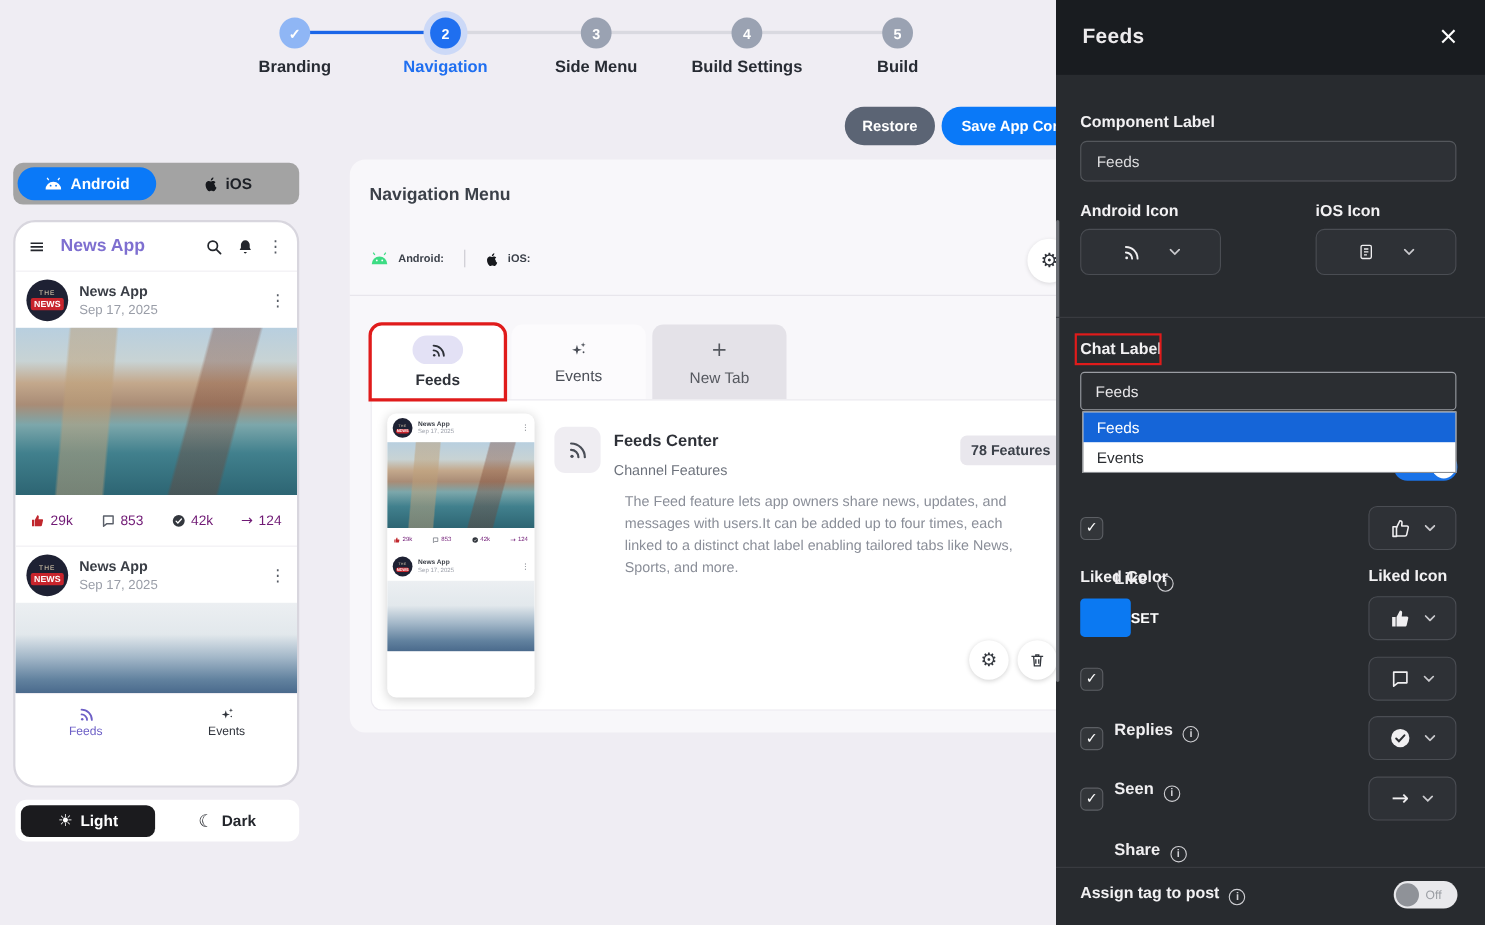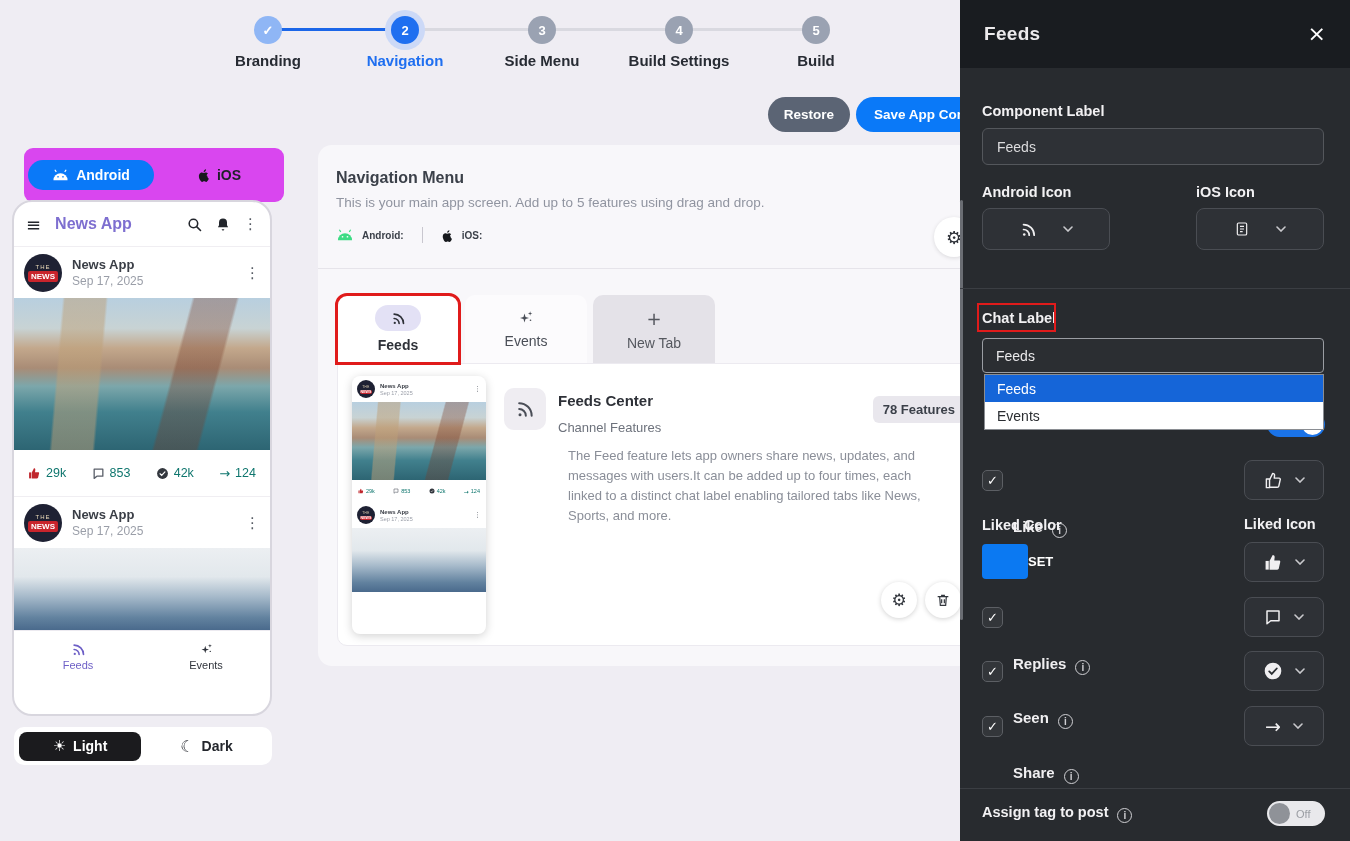--- a/index.html
+++ b/index.html
@@ -18,42 +18,42 @@
   .step .lbl { font-size:15px; font-weight:bold; color:#272b33; }
   .step .lbl.active { color:#1f6ff0; }
   .conn { position:absolute; top:18px; height:3px; background:#d9d9e0; z-index:1; }
   .conn.blue { background:#1b66e8; }
 
   
   .btn-restore { top:97px; left:768px; width:82px; height:35px; background:#5b6474; color:#fff; font-weight:bold; font-size:13.5px; border:none; border-radius:18px; cursor:pointer; z-index:2; }
   .btn-save { top:97px; left:856px; width:130px; height:35px; background:#0a79f8; color:#fff; font-weight:bold; font-size:13.5px; border:none; border-radius:18px; cursor:pointer; z-index:2; text-align:left; padding-left:18px; }
 
   
-  .platform-toggle { top:148px; left:24px; width:260px; height:54px; background:#d946ef; border-radius:9px; display:flex; align-items:center; z-index:2; }
+  .platform-toggle { top:148px; left:12px; width:260px; height:38px; background:#a3a3a3; border-radius:9px; display:flex; align-items:center; z-index:2; }
   .pt-android { margin-left:4px; width:126px; height:30px; background:#0a79f8; border-radius:16px; color:#fff; font-weight:bold; font-size:14px; display:flex; align-items:center; justify-content:center; gap:7px; cursor:pointer; }
   .pt-ios { flex:1; display:flex; align-items:center; justify-content:center; gap:6px; color:#1d2026; font-weight:bold; font-size:14px; cursor:pointer; }
 
   .phone { top:200px; left:12px; width:260px; height:516px; background:#fff; border:2px solid #d8d6de; border-radius:20px; overflow:hidden; z-index:2; }
   .ph-header { height:44px; display:flex; align-items:center; padding:0 12px; gap:10px; }
   .ph-title { color:#7e6fd0; font-weight:bold; font-size:16px; flex:1; margin-left:4px; }
   .ph-hicons { display:flex; align-items:center; gap:12px; color:#23262c; }
   .post-head { height:52px; display:flex; align-items:center; padding:0 10px; border-top:1px solid #f0eef2; }
   .avatar { width:38px; height:38px; border-radius:50%; background:#1e2133; color:#fff; display:flex; flex-direction:column; align-items:center; justify-content:center; flex:none; }
   .avatar .the { font-size:6px; letter-spacing:1px; color:#e9d9b8; }
   .avatar .news { font-size:8px; font-weight:bold; background:#c8242c; border-radius:2px; padding:1px 3px; margin-top:1px; }
   .post-meta { margin-left:10px; flex:1; }
   .post-author { font-size:13px; color:#3a3e46; font-weight:bold; }
   .post-date { font-size:12px; color:#9a9ea8; margin-top:2px; }
   .kebab { color:#565b64; font-size:15px; cursor:pointer; }
   .img-venice { height:152px; background:
       linear-gradient(105deg, rgba(0,0,0,0) 60%, rgba(120,60,40,.35) 61%, rgba(120,60,40,.35) 75%, rgba(0,0,0,0) 76%),
       linear-gradient(95deg, rgba(0,0,0,0) 18%, rgba(190,160,120,.5) 19%, rgba(190,160,120,.5) 34%, rgba(0,0,0,0) 35%),
       linear-gradient(180deg, #b8cfdf 0%, #c8d3d4 20%, #c3a88c 33%, #a98c76 46%, #7ca7ab 58%, #41808d 75%, #2d6573 100%); }
   .img-mountain { height:82px; background:linear-gradient(180deg, #eceff2 0%, #e2e8ec 35%, #a4b8c9 60%, #62829f 85%, #4a6a8c 100%); }
-  .stats { height:46px; display:flex; align-items:center; padding:0 14px; justify-content:space-between; color:#0f766e; font-size:12.5px; }
+  .stats { height:46px; display:flex; align-items:center; padding:0 14px; justify-content:space-between; color:#701a75; font-size:12.5px; }
   .stat { display:flex; align-items:center; gap:5px; }
   .ph-nav { height:52px; border-top:1px solid #eceaf0; display:flex; }
   .ph-nav .nav-it { flex:1; display:flex; flex-direction:column; align-items:center; justify-content:center; gap:2px; font-size:11px; cursor:pointer; }
   .nav-feeds { color:#6d5fc6; }
   .nav-events { color:#30343c; }
 
   .theme-toggle { top:727px; left:14px; width:258px; height:38px; background:#fff; border-radius:10px; display:flex; align-items:center; z-index:2; }
   .tt-light { margin-left:5px; width:122px; height:29px; background:#1b1b1e; border-radius:8px; color:#fff; font-weight:bold; font-size:14px; display:flex; align-items:center; justify-content:center; gap:7px; cursor:pointer; }
   .tt-dark { flex:1; display:flex; align-items:center; justify-content:center; gap:7px; color:#23262c; font-weight:bold; font-size:14px; cursor:pointer; }
 
@@ -268,21 +268,20 @@
     <span>Light</span>
   </div>
   <div class="tt-dark">
     <span class="glyph" style="font-size:16px;">☾</span>
     <span>Dark</span>
   </div>
 </div>
 
 <div class="abs mid-card">
   <div class="mid-title">Navigation Menu</div>
-  <div class="mid-sub">This is your main app screen. Add up to 5 features using drag and drop.</div>
   <div class="mid-platrow">
     <svg width="18" height="12" viewBox="0 0 24 17">
         <path d="M2 16a10 10 0 0 1 20 0z" fill="#3ddc84"></path>
         <line x1="6" y1="4" x2="4" y2="1" stroke="#3ddc84" stroke-width="1.6"></line>
         <line x1="18" y1="4" x2="20" y2="1" stroke="#3ddc84" stroke-width="1.6"></line>
         <circle cx="8.5" cy="11" r="1.2" fill="#fff"></circle>
         <circle cx="15.5" cy="11" r="1.2" fill="#fff"></circle>
       </svg>
     <span>Android:</span>
     <span class="vdiv"></span>

